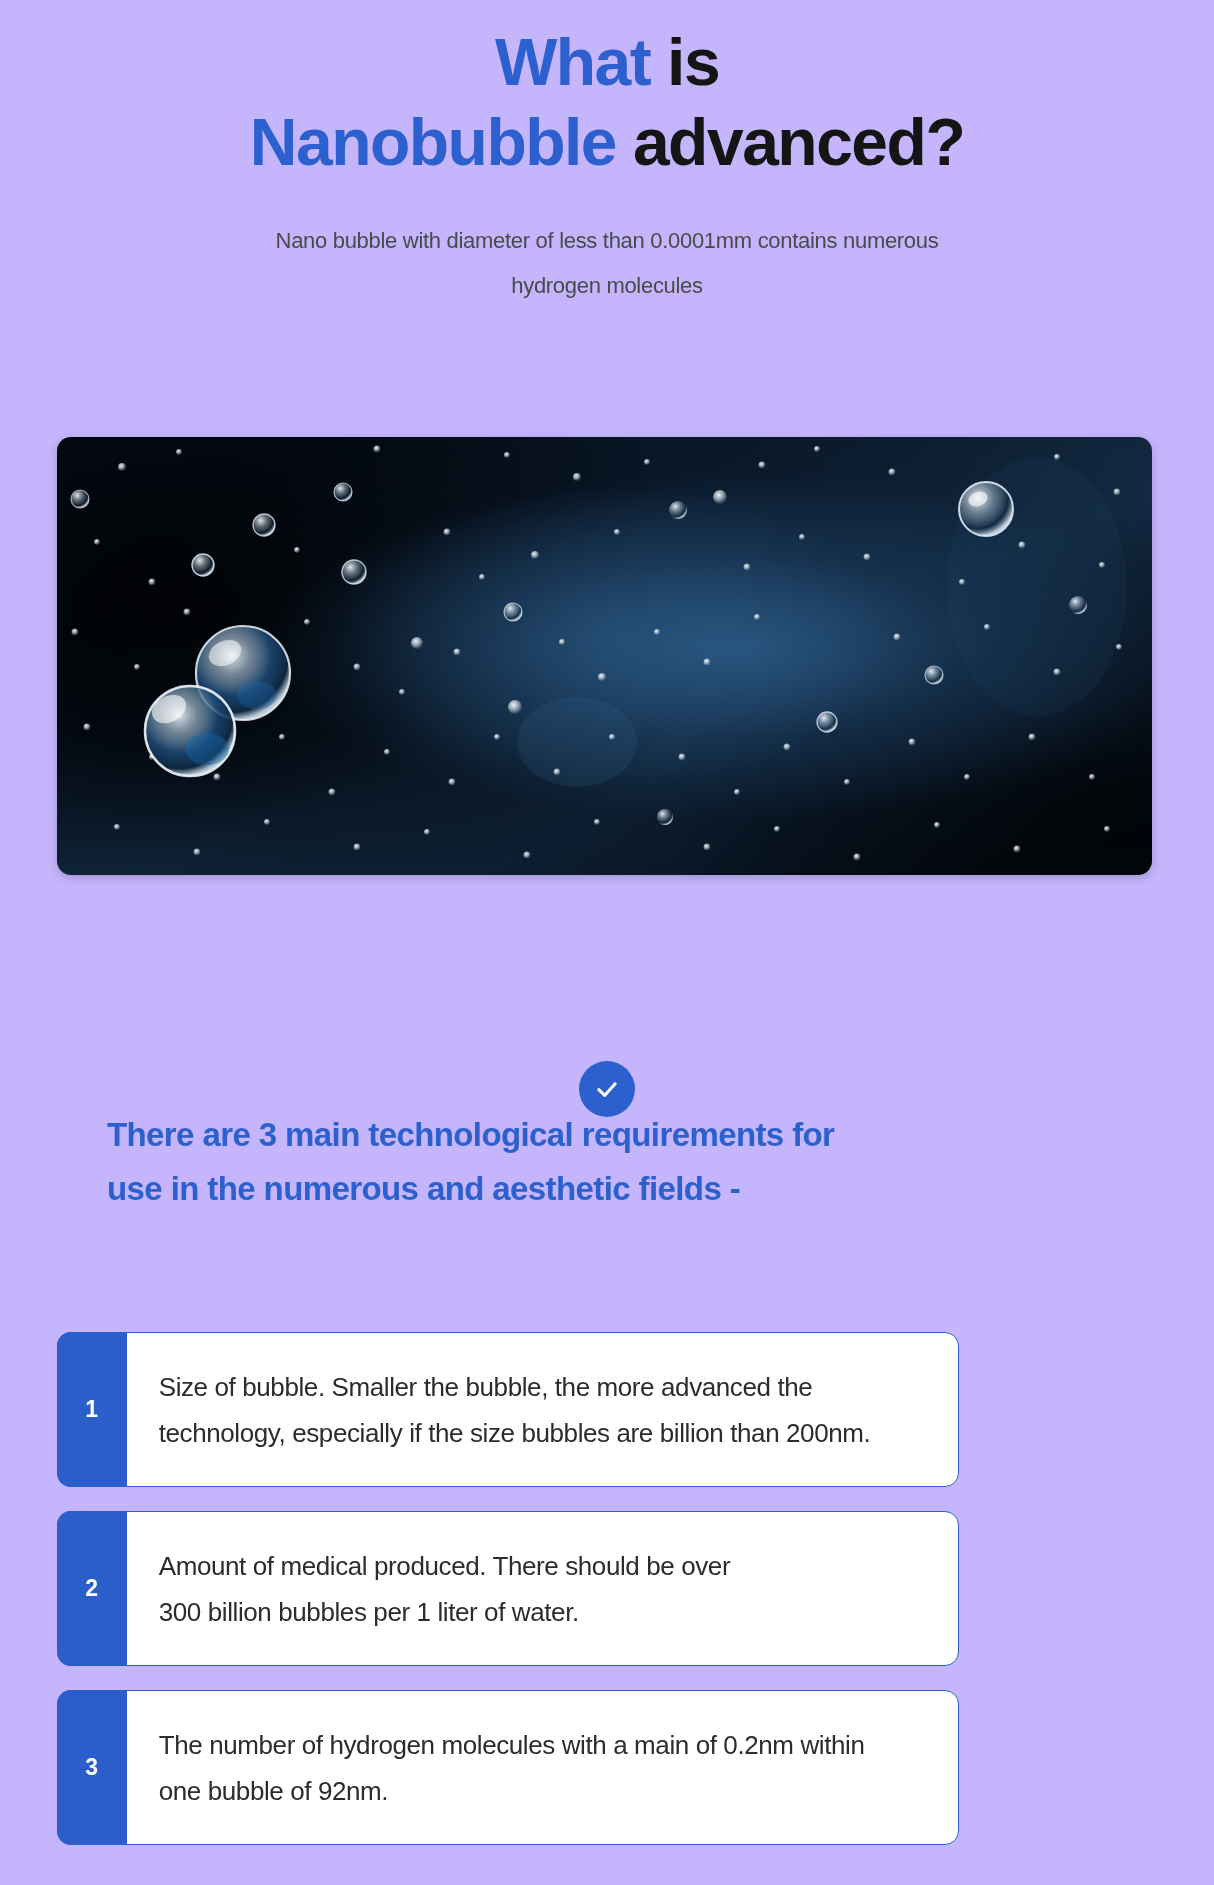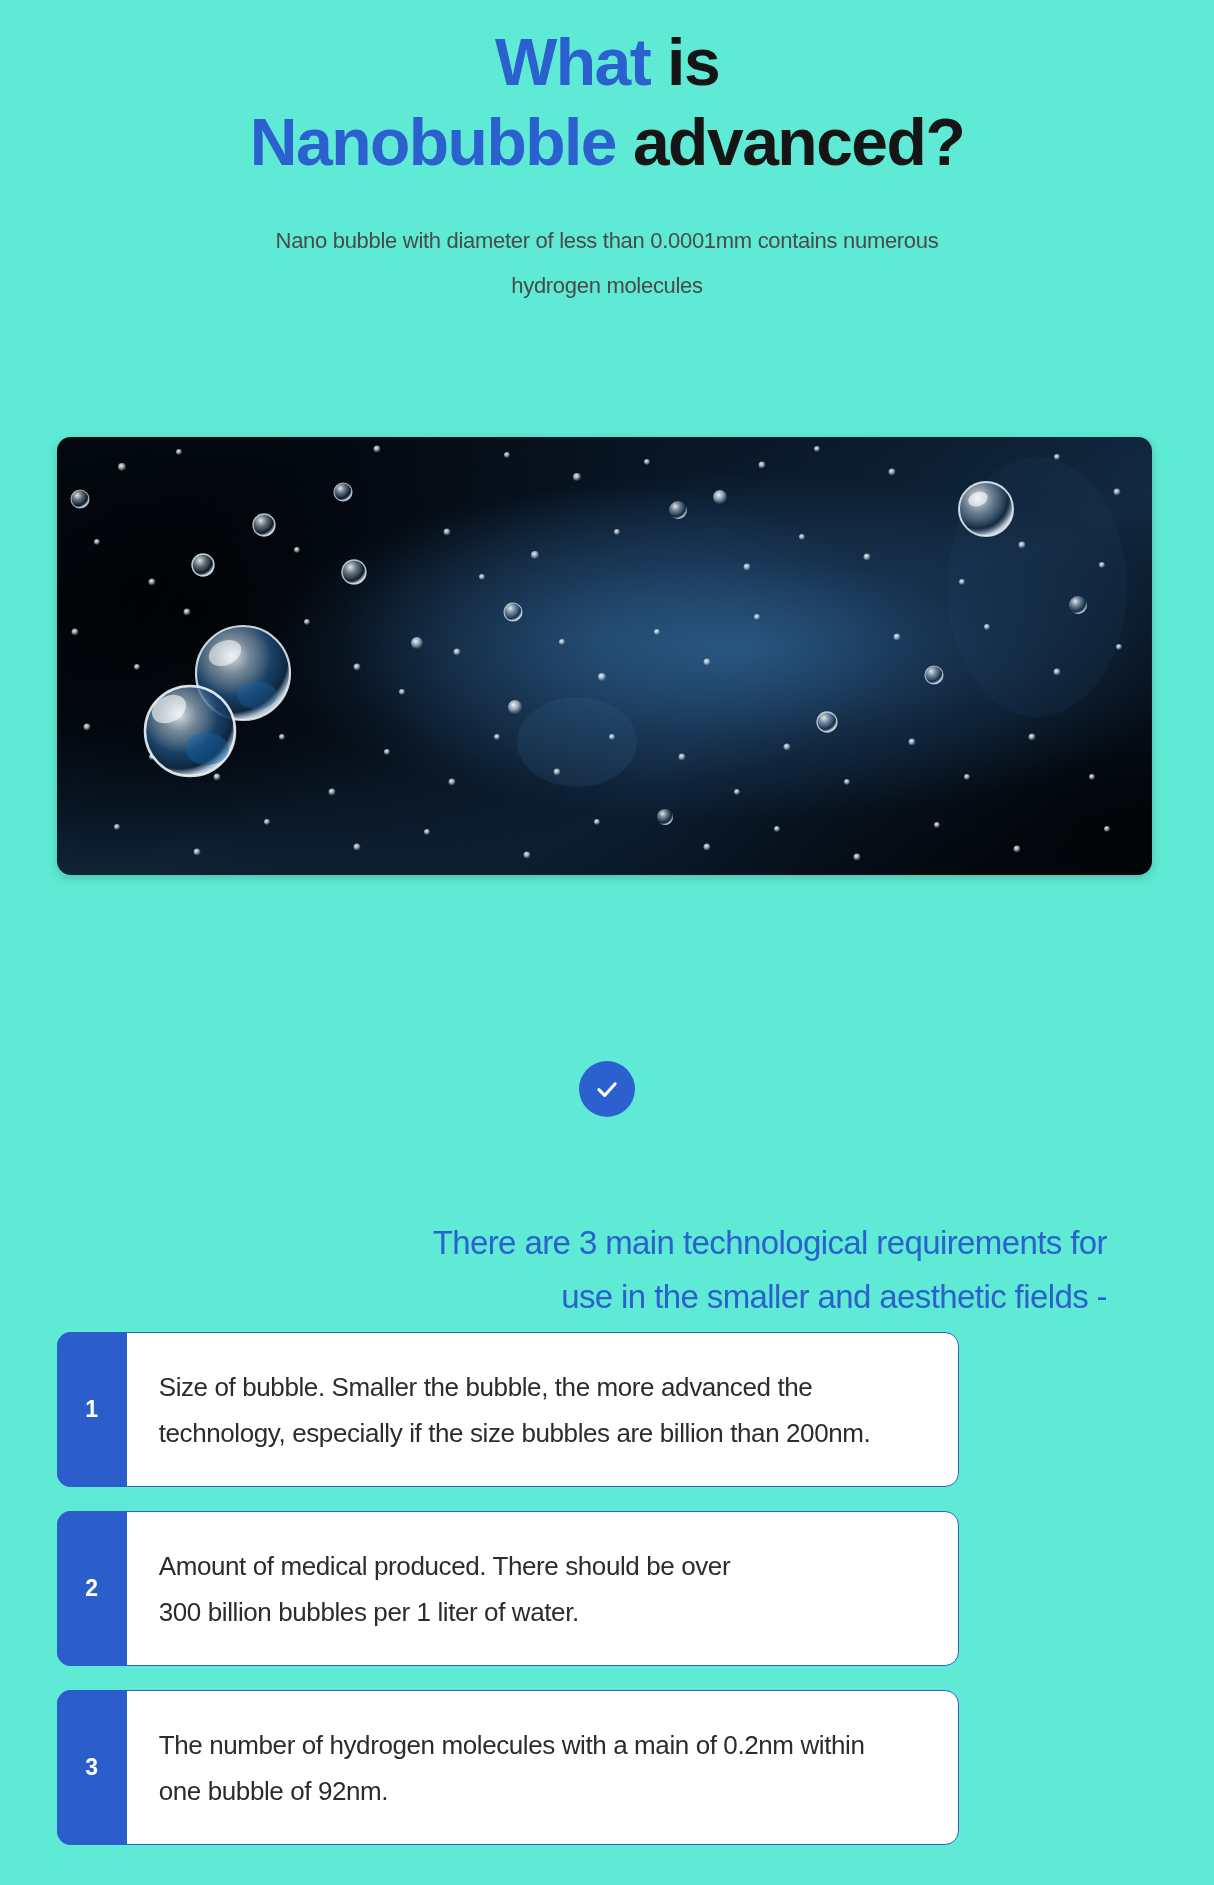--- a/index.html
+++ b/index.html
@@ -9,21 +9,21 @@
     height: 1885px;
     background: #ffffff;
     font-family: "Liberation Sans", sans-serif;
     overflow: hidden;
   }
 
   .page {
     position: relative;
     width: 1214px;
     height: 1885px;
-    background: #5eead4;
+    background: #c4b5fd;
   }
 
   
   .title-block {
     position: absolute;
     top: 22px;
     left: 0;
     width: 1214px;
     text-align: center;
   }
@@ -80,28 +80,28 @@
     background: #2B60CE;
     display: flex;
     align-items: center;
     justify-content: center;
   }
   .check-badge svg { width: 28px; height: 28px; display: block; }
 
   
   .mid-heading {
     position: absolute;
-    top: 1216px;
+    top: 1108px;
     left: 50%;
     transform: translateX(-50%);
     width: 1000px;
-    text-align: right;
+    text-align: left;
     color: #2B60CE;
     font-size: 33px;
-    font-weight: 400;
+    font-weight: 700;
     line-height: 54px;
     letter-spacing: -0.6px;
   }
   .mid-heading .hl2 { display: block; }
 
   
   .cards {
     position: absolute;
     left: 57px;
     top: 1332px;
@@ -320,21 +320,21 @@
   </div>
 
   <div class="check-badge">
     <svg viewBox="0 0 24 24" fill="none" stroke="#ffffff" stroke-width="2.6" stroke-linecap="round" stroke-linejoin="round">
       <path d="M5 12.5 L10 17.5 L19 7.5"></path>
     </svg>
   </div>
 
   <div class="mid-heading">
     <span>There are 3 main technological requirements for</span>
-    <span class="hl2">use in the smaller and aesthetic fields -</span>
+    <span class="hl2">use in the numerous and aesthetic fields -</span>
   </div>
 
   <div class="cards">
 
     <div class="card">
       <div class="card-num">1</div>
       <div class="card-body">
         <div class="card-line">Size of bubble. Smaller the bubble, the more advanced the</div>
         <div class="card-line">technology, especially if the size bubbles are billion than 200nm.</div>
       </div>

